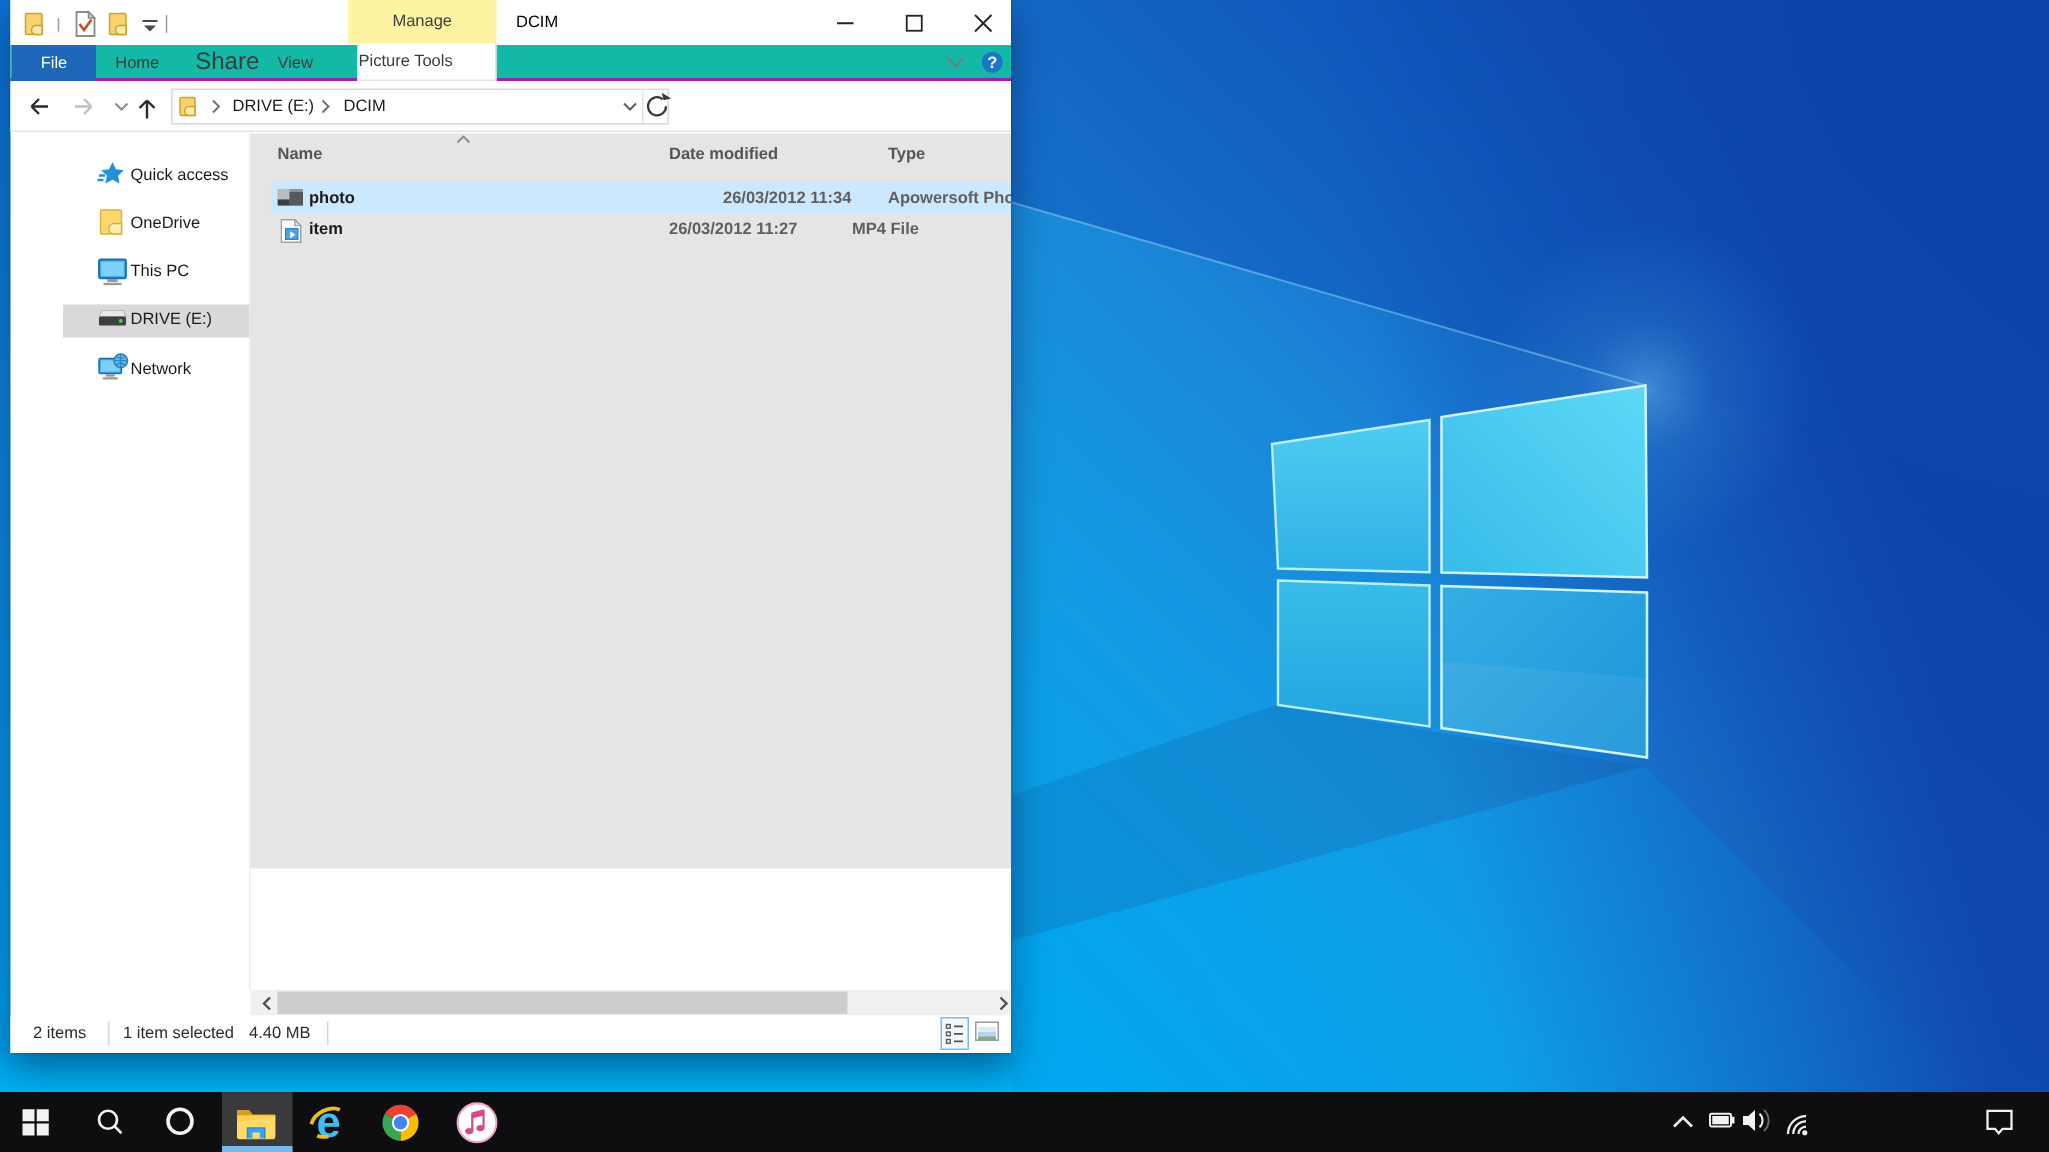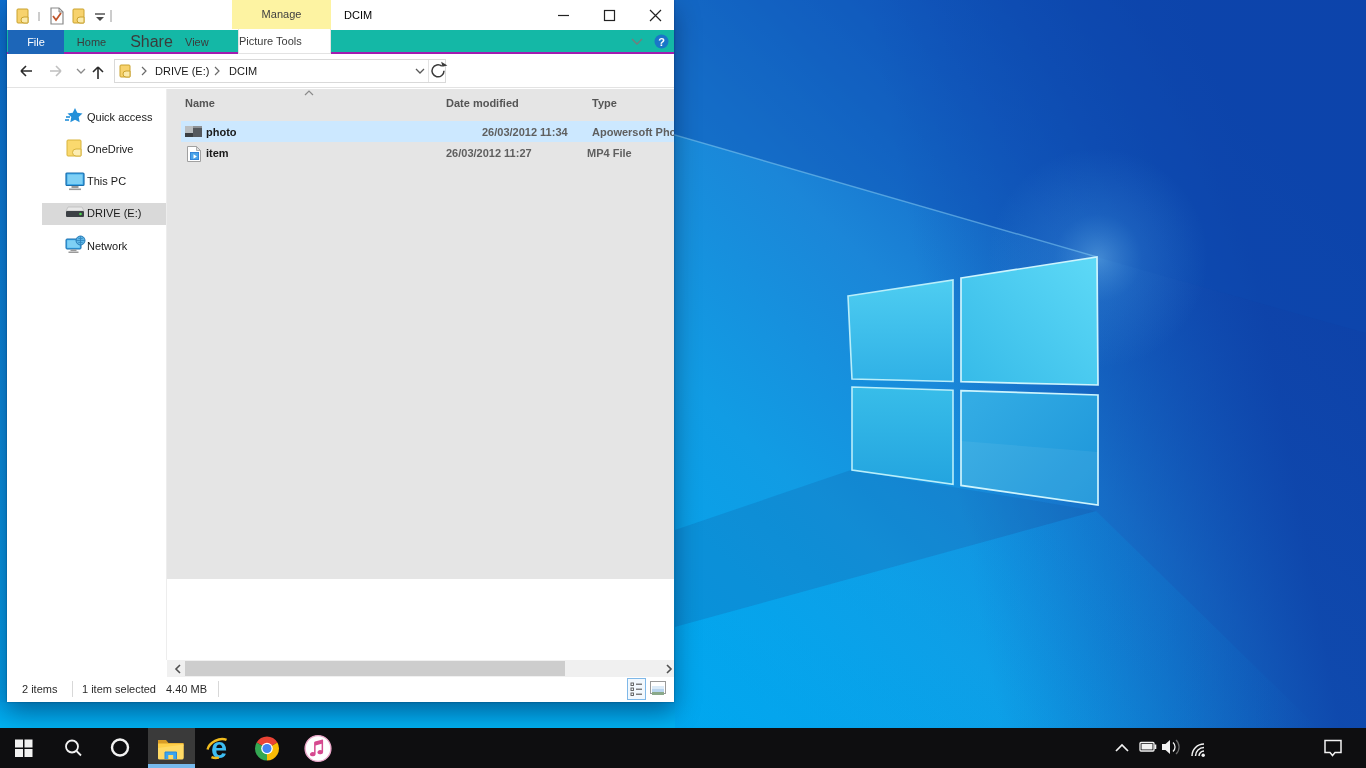--- a/index.html
+++ b/index.html
@@ -225,21 +225,21 @@
 
     <svg class="abs" style="left:20px;top:57px" width="15" height="16" viewBox="0 0 15 16">
       <path d="M0.5,0.5 h9 l4,4 v11 h-13 z" fill="#fff" stroke="#a0a0a0" stroke-width="1"></path>
       <path d="M9.5,0.5 l4,4 h-4 z" fill="#e0e0e0" stroke="#a0a0a0" stroke-width="0.8"></path>
       <rect x="3" y="6" width="9" height="8" fill="#2f7fd6"></rect>
       <rect x="3.8" y="6.8" width="7.4" height="6.4" fill="#4aa3e8"></rect>
       <path d="M6.5,8.2 l3.4,2.3 -3.4,2.3 z" fill="#fff"></path>
     </svg>
     <div class="abs t11" style="left:39px;top:58px;">item</div>
     <div class="abs t11 gray" style="left:279px;top:58px;">26/03/2012 11:27</div>
-    <div class="abs t11 gray" style="left:420px;top:58px;">MP4 File</div>
+    <div class="abs t11 gray" style="left:401px;top:58px;">MP4 File</div>
   </div>
 
   <div class="abs" style="left:160px;top:660px;width:507px;height:17px;background:#f0f0f0;">
     <svg class="abs" style="left:6px;top:4px" width="10" height="10" viewBox="0 0 10 10">
         <path d="M7,1 l-4,4 4,4" fill="none" stroke="#505050" stroke-width="1.6"></path>
       </svg>
     <div class="abs" style="left:18px;top:1px;width:380px;height:15px;background:#cdcdcd;"></div>
     <svg class="abs" style="left:497px;top:4px" width="10" height="10" viewBox="0 0 10 10">
         <path d="M3,1 l4,4 -4,4" fill="none" stroke="#505050" stroke-width="1.6"></path>
       </svg>

